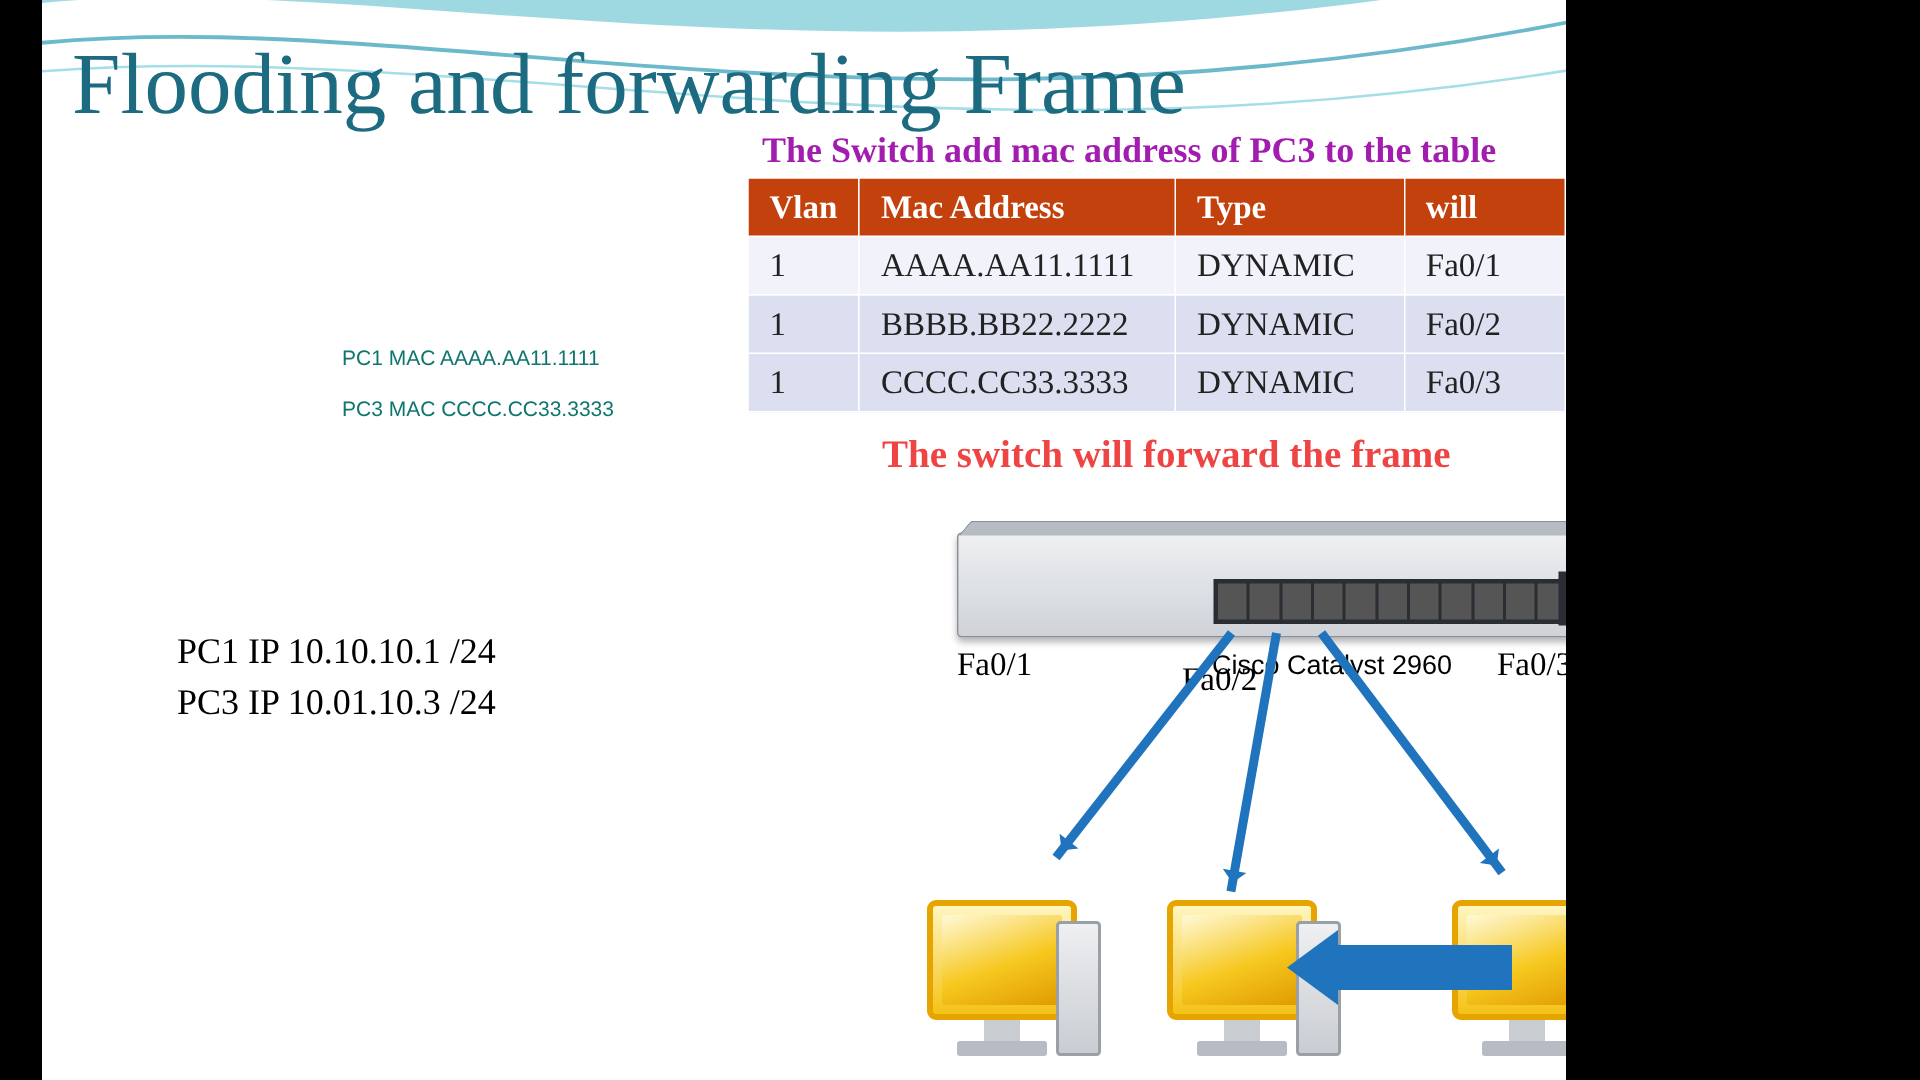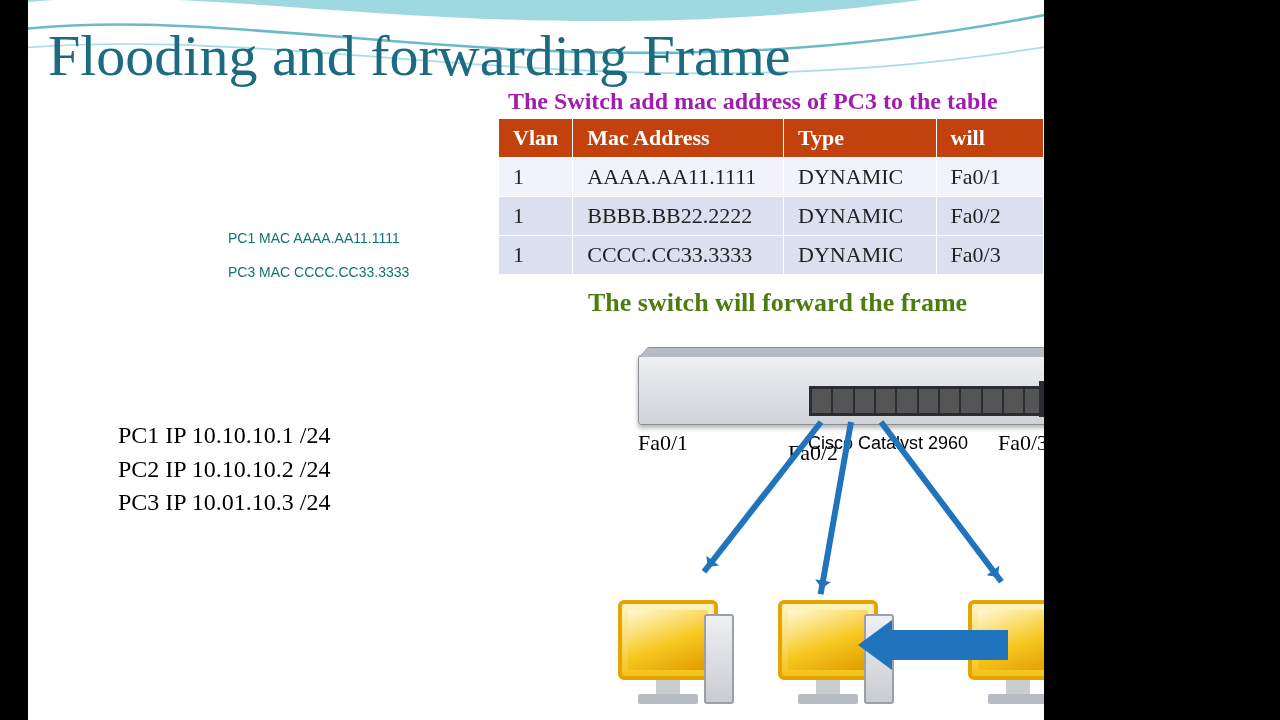--- a/index.html
+++ b/index.html
@@ -46,21 +46,21 @@
   .pcmacs {
     position: absolute; left: 200px; top: 190px;
     font-family: Arial, sans-serif; font-weight: normal;
     font-size: 14px; line-height: 2.4;
     color: #0f766e;
     margin-top: 32px;
   }
 
   .caption2 {
     position: absolute; left: 560px; top: 288px;
-    font-size: 26px; color: #4d7c0f; font-weight: bold;
+    font-size: 26px; color: #ef4444; font-weight: bold;
     font-family: Georgia, serif;
     text-align: center;
   }
 
   .ips {
     position: absolute; left: 90px; top: 400px;
     font-size: 24px; font-family: Georgia, serif; color: #000;
     line-height: 1.4;
     margin-top: 19px;
   }
@@ -189,21 +189,20 @@
 
   <div class="pcmacs">
     <div>PC1 MAC AAAA.AA11.1111</div>
     <div>PC3 MAC CCCC.CC33.3333</div>
   </div>
 
   <div class="caption2">The switch will forward the frame</div>
 
   <div class="ips">
     <div>PC1 IP 10.10.10.1 /24</div>
-    <div>PC2 IP 10.10.10.2 /24</div>
     <div>PC3 IP 10.01.10.3 /24</div>
   </div>
 
   <div class="diagram">
     <div class="switch">
       <div class="ports">
         <span></span>
           <span></span>
           <span></span>
           <span></span>

